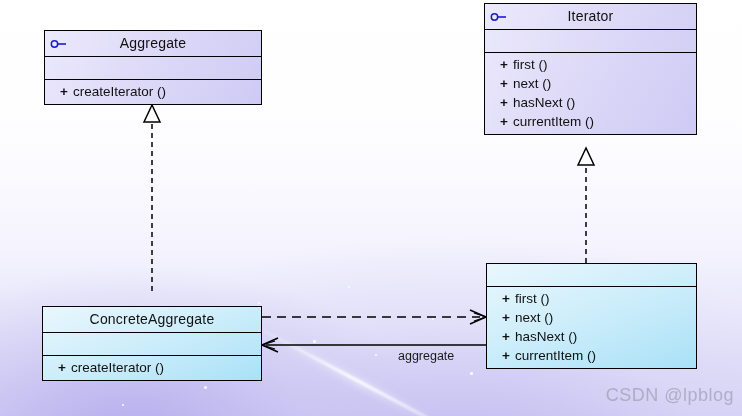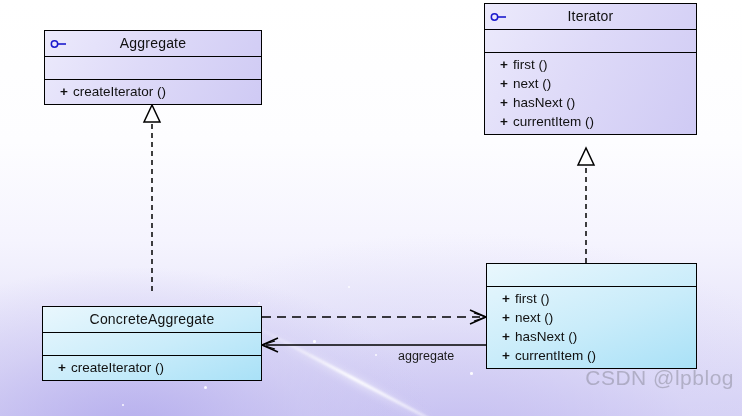--- a/index.html
+++ b/index.html
@@ -123,22 +123,22 @@
     position: absolute;
     font-size: 12.5px;
     color: #1a1a1a;
     white-space: nowrap;
   }
 
   
   .watermark {
     position: absolute;
     right: 8px;
-    bottom: 26px;
-    font-size: 21px;
+    bottom: 10px;
+    font-size: 18px;
     color: rgba(120,120,130,0.42);
     letter-spacing: 0.5px;
     white-space: nowrap;
     pointer-events: none;
   }
 </style>
 </head>
 <body>
 
 <div id="canvas">

